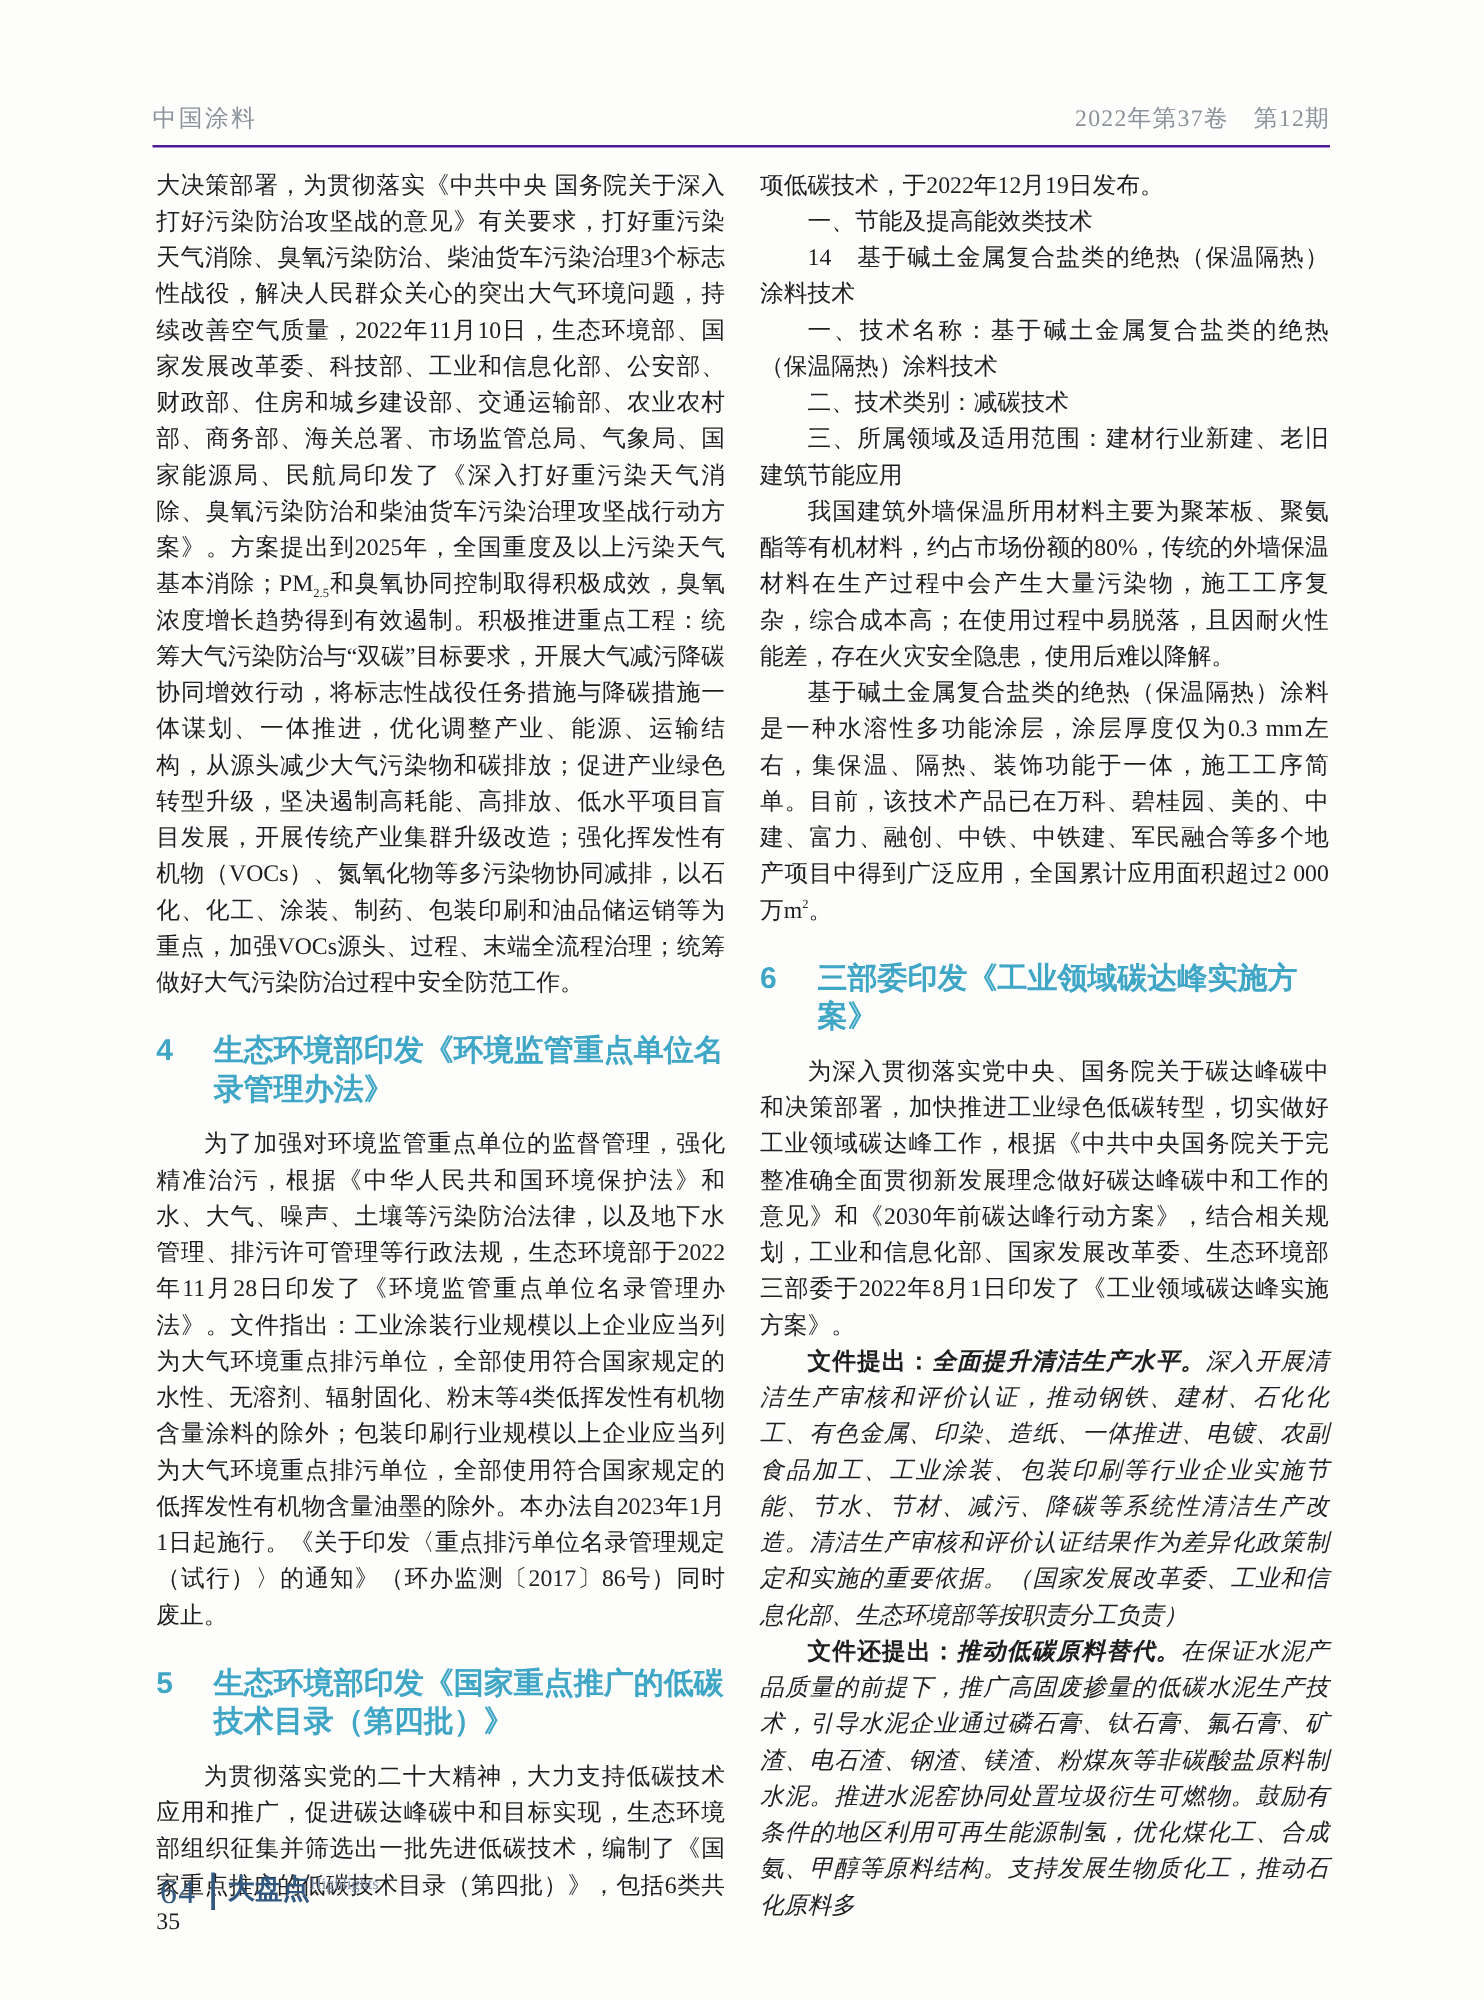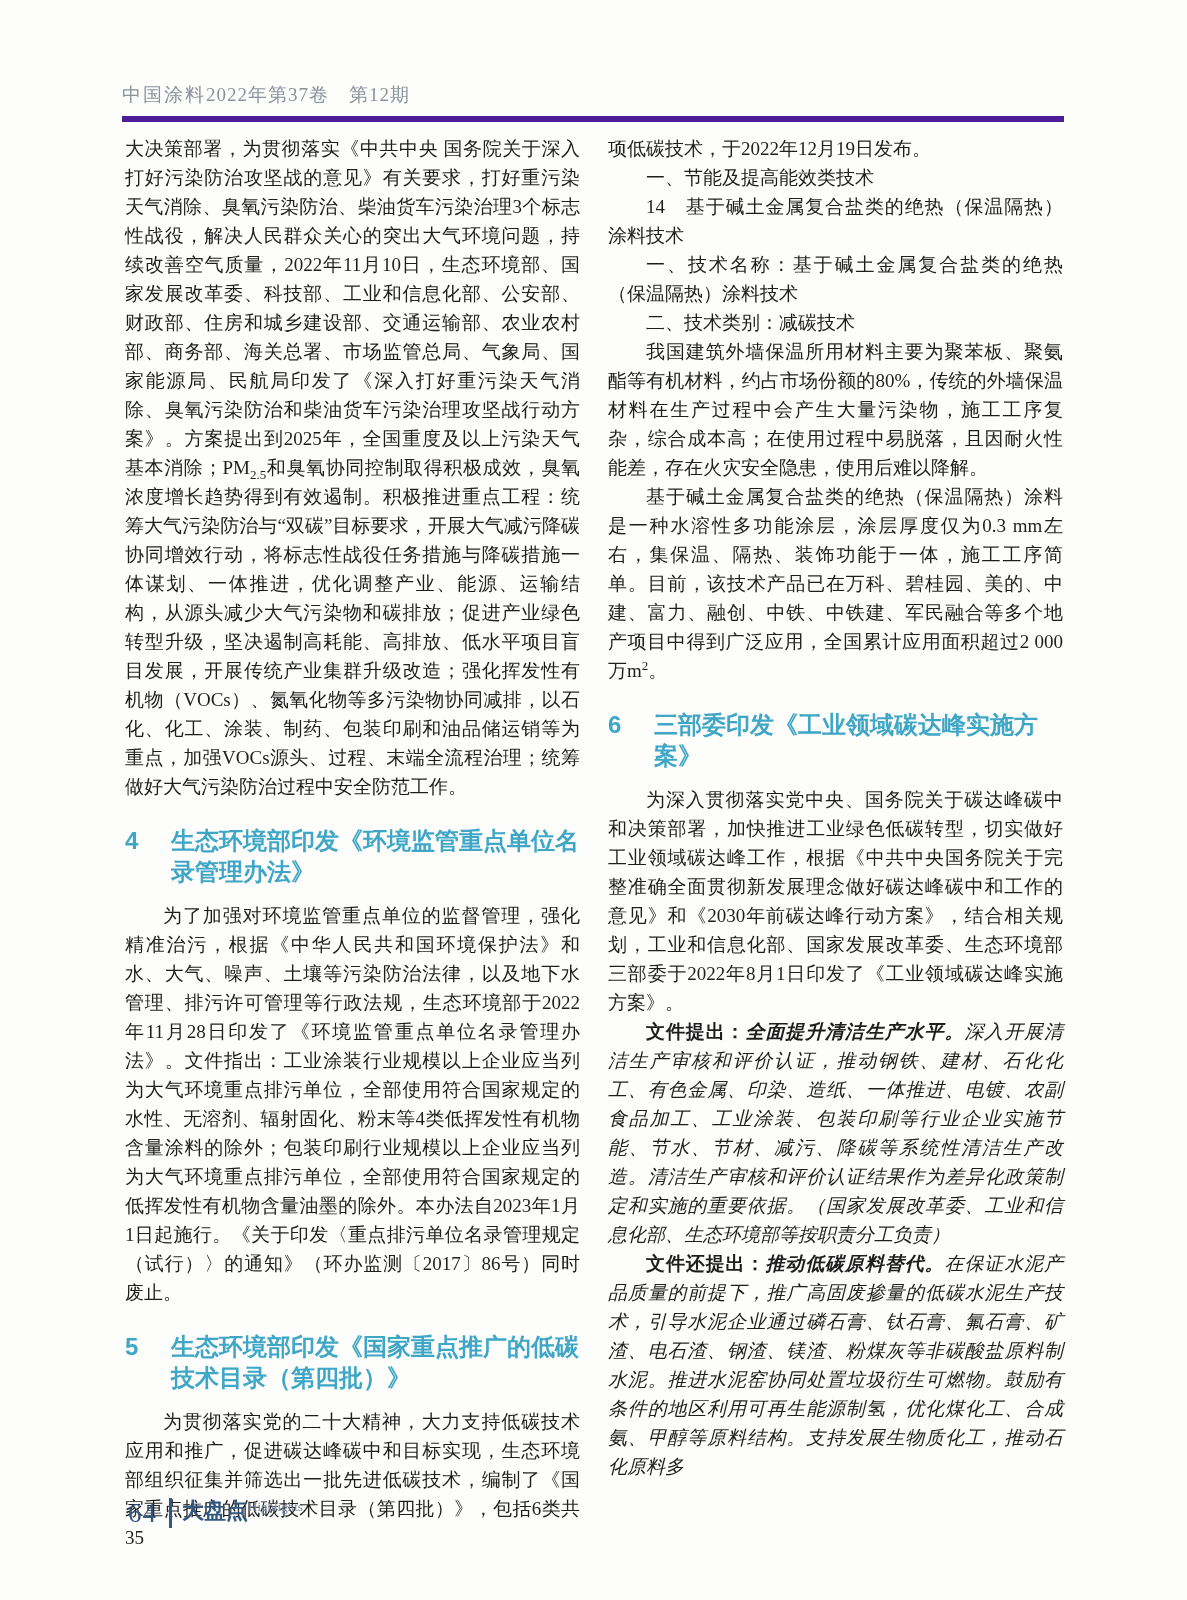--- a/index.html
+++ b/index.html
@@ -6,39 +6,39 @@
   body{
     width:1187px;height:1600px;position:relative;
     background:#fdfdfc;
     font-family:"Liberation Serif","DejaVu Serif",serif;
     color:#1e1e1e;
     overflow:hidden;
   }
   
   .runhead{
     position:absolute;top:82px;left:122px;width:942px;
-    display:flex;justify-content:flex-start;align-items:flex-end;
-    padding-bottom:8px;border-bottom:6px solid #4c1d95;
-    color:#8b9299;font-size:19px;letter-spacing:2px;
+    display:flex;justify-content:space-between;align-items:flex-end;
+    padding-bottom:8px;border-bottom:2px solid #4c1d95;
+    color:#8b9299;font-size:19px;letter-spacing:2px;gap:38px;
   }
   .runhead .issue{letter-spacing:1px;}
   
   .bodywrap{
     position:absolute;top:134px;left:125px;width:938px;
     display:flex;gap:28px;
   }
   .col{width:455px;}
   .para{
     margin:0;font-size:19px;line-height:29px;
     text-align:justify;text-justify:inter-ideograph;
   }
   .para.indent{text-indent:2em;}
   .kaiti{font-style:italic;}
   .lead-bold{font-weight:bold;}
-  sub.small, sup.small{font-size:13px;line-height:0;}
+  sub.small, sup.small{font-size:10px;line-height:0;}
   
   .sec-head{
     display:flex;margin:24px 0 14px 0;
     font-family:"Liberation Sans","DejaVu Sans",sans-serif;
     font-weight:bold;font-size:24px;line-height:31px;
     color:#3fa6c6;
   }
   .sec-head .num{width:46px;flex:0 0 46px;}
   .sec-head .ttl{flex:1;}
   
@@ -90,20 +90,21 @@
 
   </div>
 
   <div class="col">
 
     <p class="para">项低碳技术，于2022年12月19日发布。</p>
     <p class="para indent">一、节能及提高能效类技术</p>
     <p class="para indent">14　基于碱土金属复合盐类的绝热（保温隔热）涂料技术</p>
     <p class="para indent">一、技术名称：基于碱土金属复合盐类的绝热（保温隔热）涂料技术</p>
     <p class="para indent">二、技术类别：减碳技术</p>
+    <p class="para indent">三、所属领域及适用范围：建材行业新建、老旧建筑节能应用</p>
     <p class="para indent">我国建筑外墙保温所用材料主要为聚苯板、聚氨酯等有机材料，约占市场份额的80%，传统的外墙保温材料在生产过程中会产生大量污染物，施工工序复杂，综合成本高；在使用过程中易脱落，且因耐火性能差，存在火灾安全隐患，使用后难以降解。</p>
 
     <p class="para indent"><span>基于碱土金属复合盐类的绝热（保温隔热）涂料是一种水溶性多功能涂层，涂层厚度仅为0.3 mm左右，集保温、隔热、装饰功能于一体，施工工序简单。目前，该技术产品已在万科、碧桂园、美的、中建、富力、融创、中铁、中铁建、军民融合等多个地产项目中得到广泛应用，全国累计应用面积超过2 000万m</span><sup class="small">2</sup><span>。</span></p>
 
     <div class="sec-head">
       <span class="num">6</span>
       <span class="ttl">三部委印发《工业领域碳达峰实施方案》</span>
     </div>
 
     <p class="para indent">为深入贯彻落实党中央、国务院关于碳达峰碳中和决策部署，加快推进工业绿色低碳转型，切实做好工业领域碳达峰工作，根据《中共中央国务院关于完整准确全面贯彻新发展理念做好碳达峰碳中和工作的意见》和《2030年前碳达峰行动方案》，结合相关规划，工业和信息化部、国家发展改革委、生态环境部三部委于2022年8月1日印发了《工业领域碳达峰实施方案》。</p>

